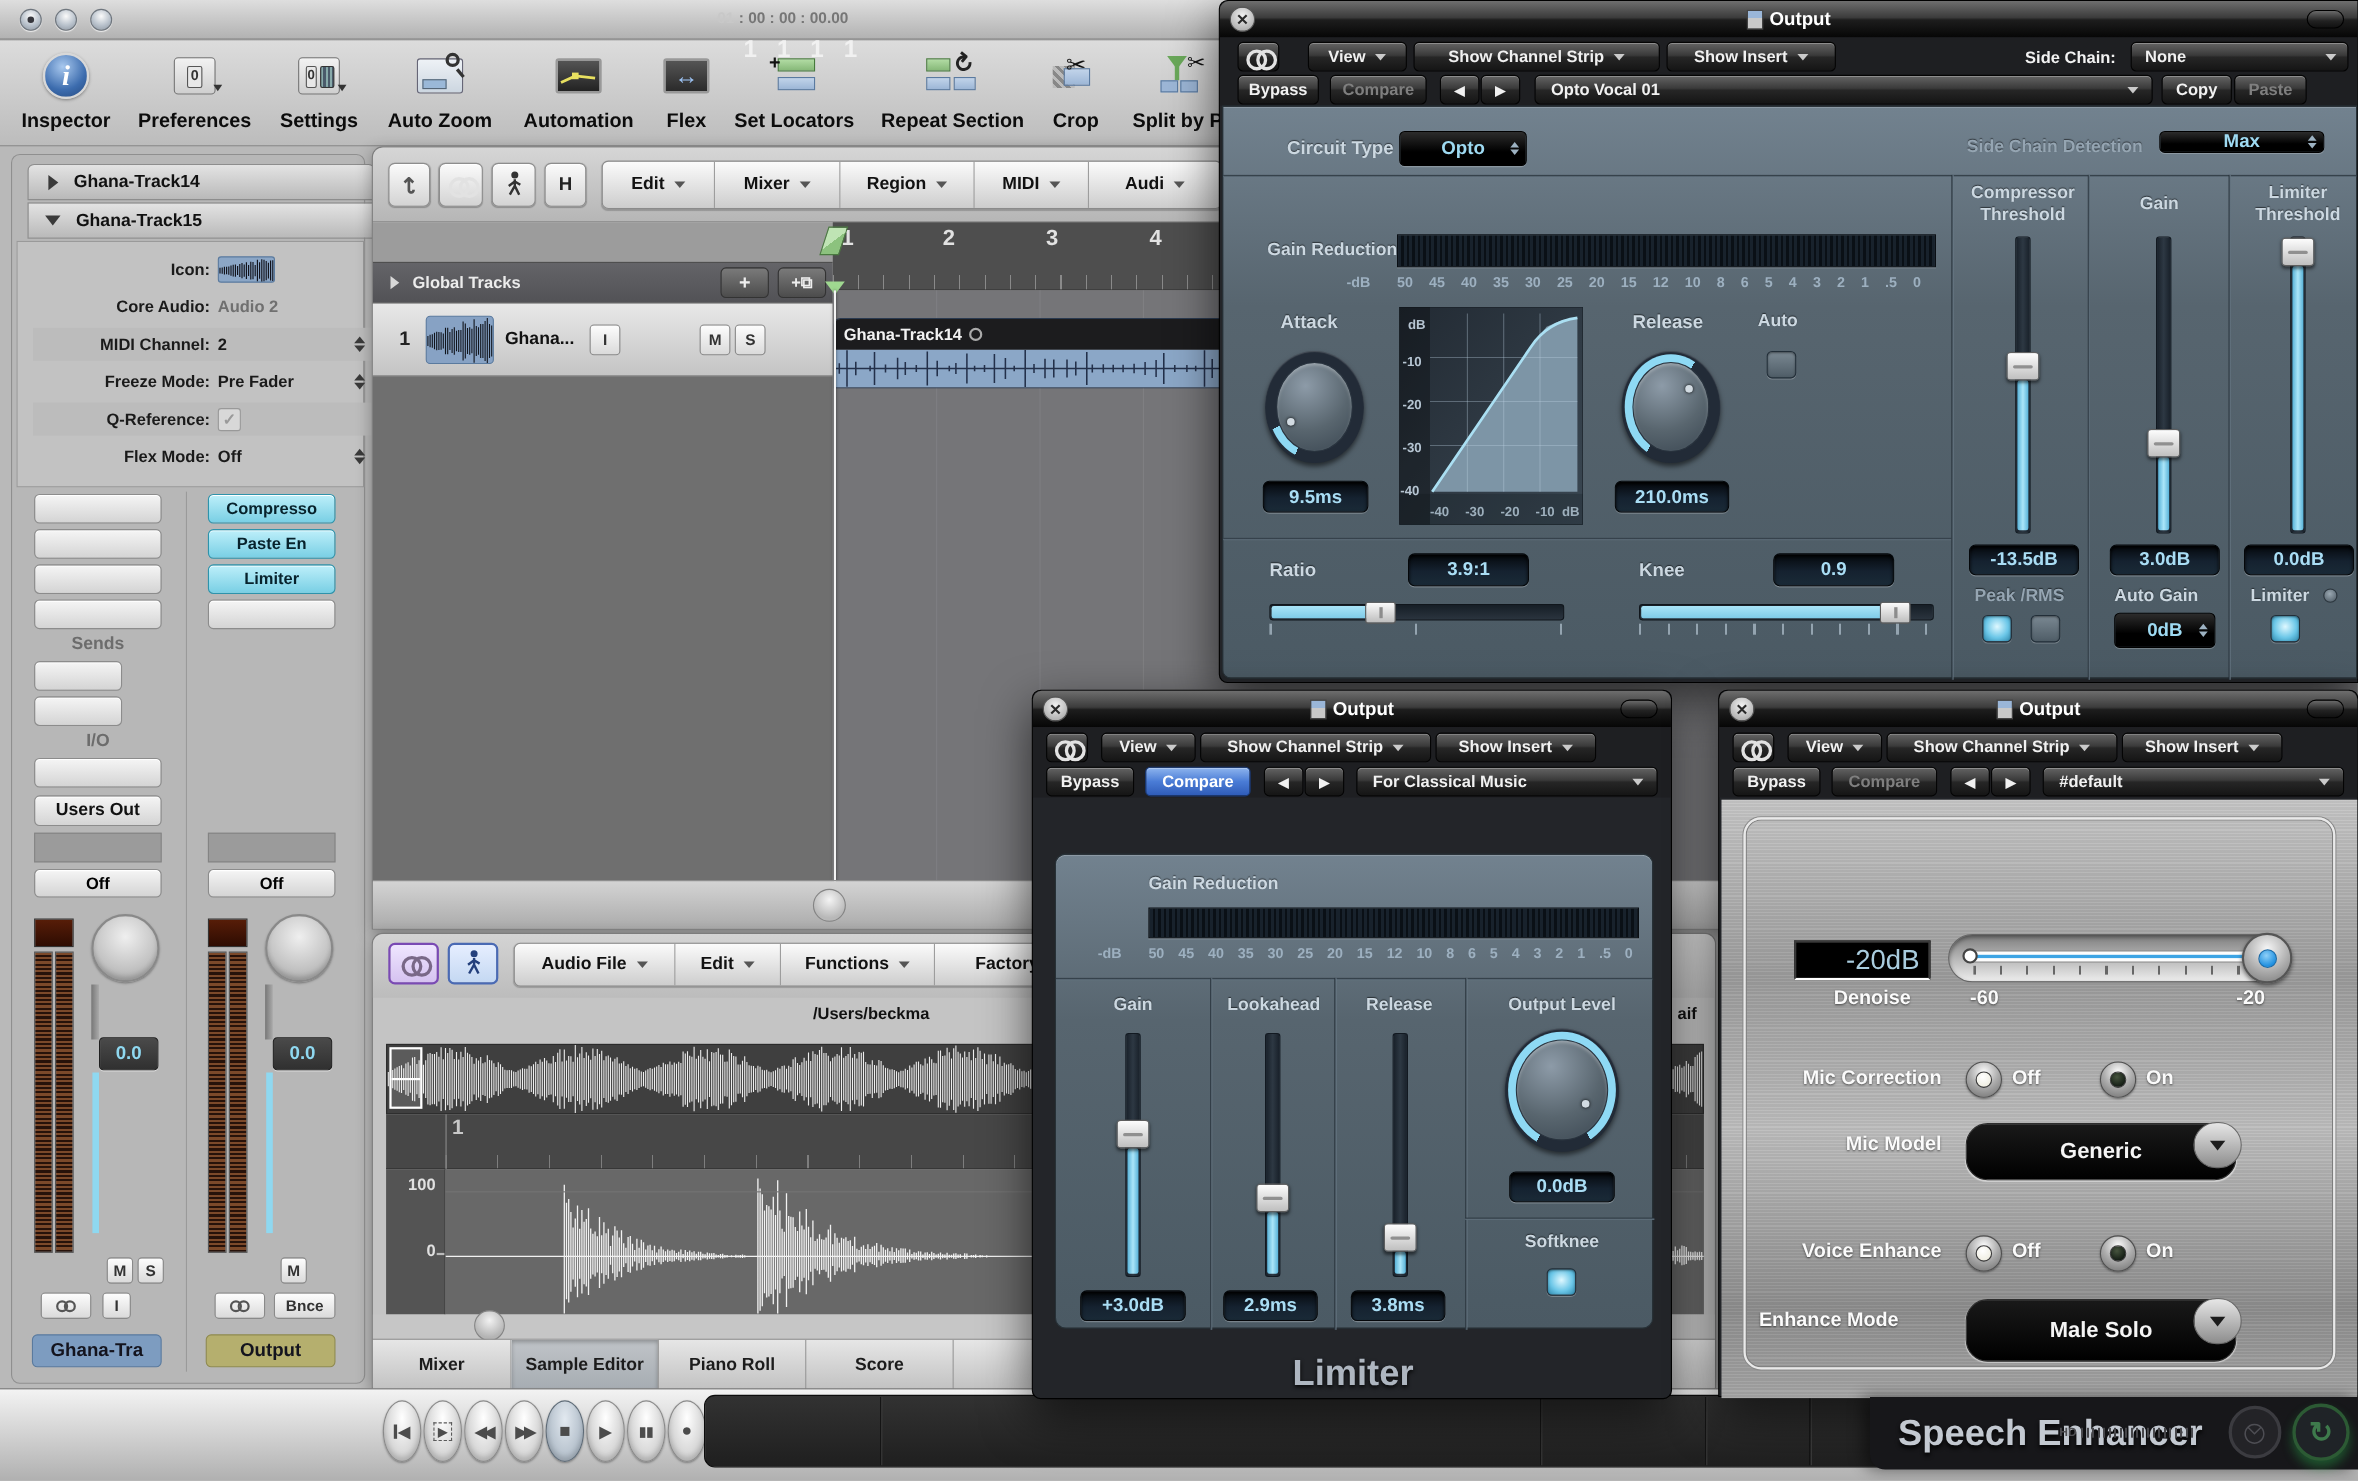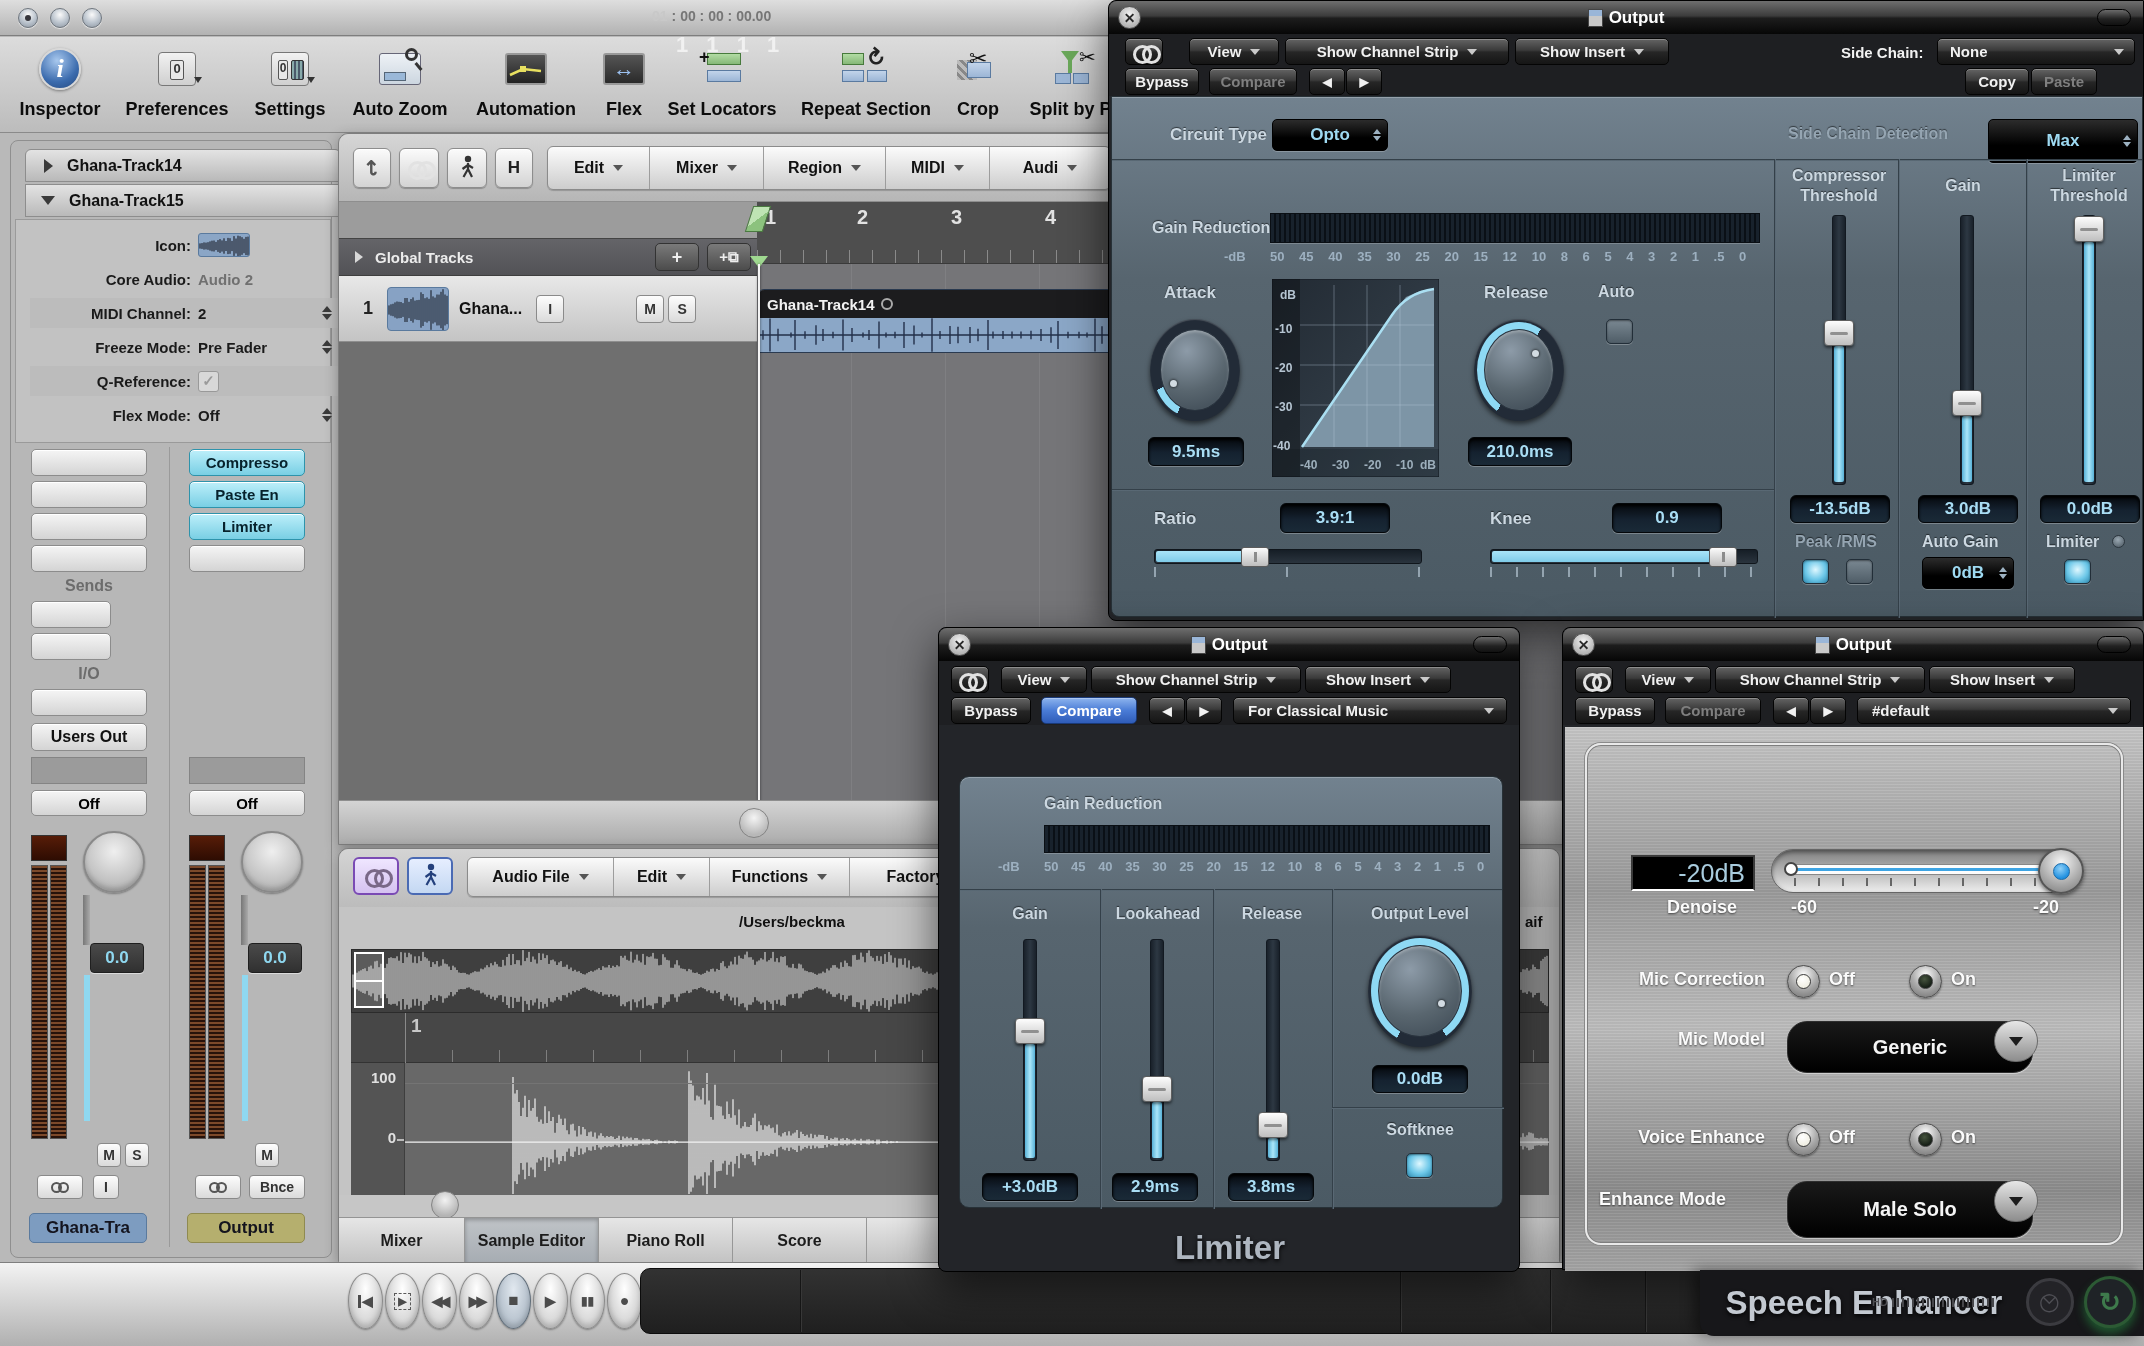--- a/index.html
+++ b/index.html
@@ -538,36 +538,40 @@
       </div>
     <span class="a" style="left:732px;top:10px;color:#f2f2f2;font-size:15px;font-weight:bold">Side Chain:</span>
     <div class="pbtn" style="left:828px;top:4px;width:198px;justify-content:flex-start;padding-left:12px">
         <span>None</span>
         <span class="caret" style="margin-left:auto;margin-right:10px"></span>
       </div>
     <div class="pbtn" style="left:16px;top:34px;width:74px">Bypass</div>
     <div class="pbtn dimb" style="left:100px;top:34px;width:88px">Compare</div>
     <div class="pbtn" style="left:200px;top:34px;width:36px;font-size:12px">◀</div>
     <div class="pbtn" style="left:237px;top:34px;width:36px;font-size:12px">▶</div>
+    <div class="pbtn" style="left:286px;top:34px;width:562px;justify-content:flex-start;padding-left:14px">
+        <span>Opto Vocal 01</span>
+        <span class="caret" style="margin-left:auto;margin-right:12px"></span>
+      </div>
     <div class="pbtn" style="left:856px;top:34px;width:64px">Copy</div>
     <div class="pbtn dimb" style="left:922px;top:34px;width:66px">Paste</div>
   </div>
 
   <div class="a steel" style="left:2px;top:95px;width:1032px;height:521px;border-radius:0 0 0 8px">
 
     <span class="slabel" style="left:58px;top:28px;font-size:17px">Circuit Type</span>
     <div class="bpill" style="left:160px;top:22px;width:116px;height:32px">
         <span>Opto</span>
         <span class="stepud">
           <i class="u"></i>
           <i class="d"></i>
         </span>
       </div>
     <span class="slabel sdim" style="left:676px;top:28px">Side Chain Detection</span>
-    <div class="bpill" style="left:876px;top:22px;width:150px;height:44px">
+    <div class="bpill" style="left:851px;top:22px;width:150px;height:20px">
         <span>Max</span>
         <span class="stepud">
           <i class="u"></i>
           <i class="d"></i>
         </span>
       </div>
     <div class="a" style="left:0;top:62px;width:100%;height:2px;background:linear-gradient(#222c34,#6b7c89)"></div>
 
     <span class="slabel" style="left:40px;top:122px">Gain Reduction</span>
     <div class="grmeter" style="left:158px;top:116px;width:490px;height:30px"></div>

